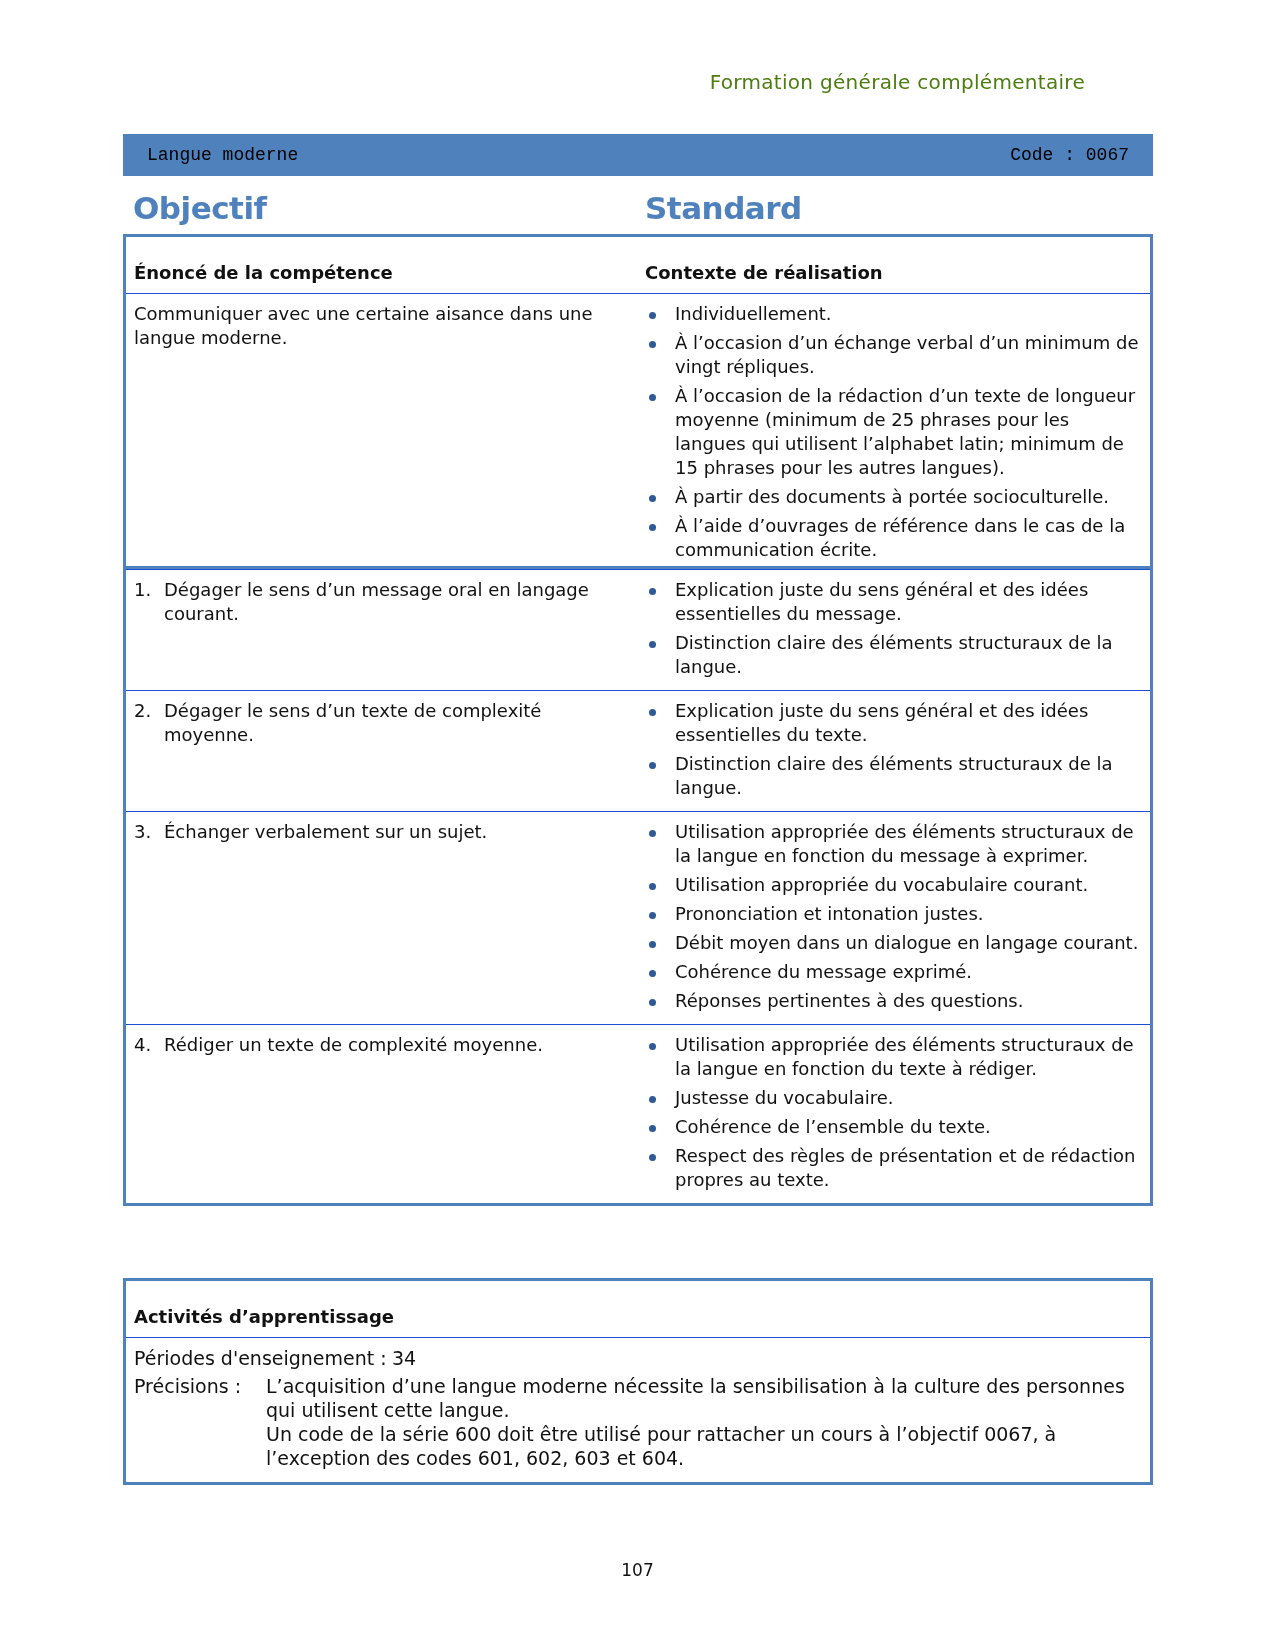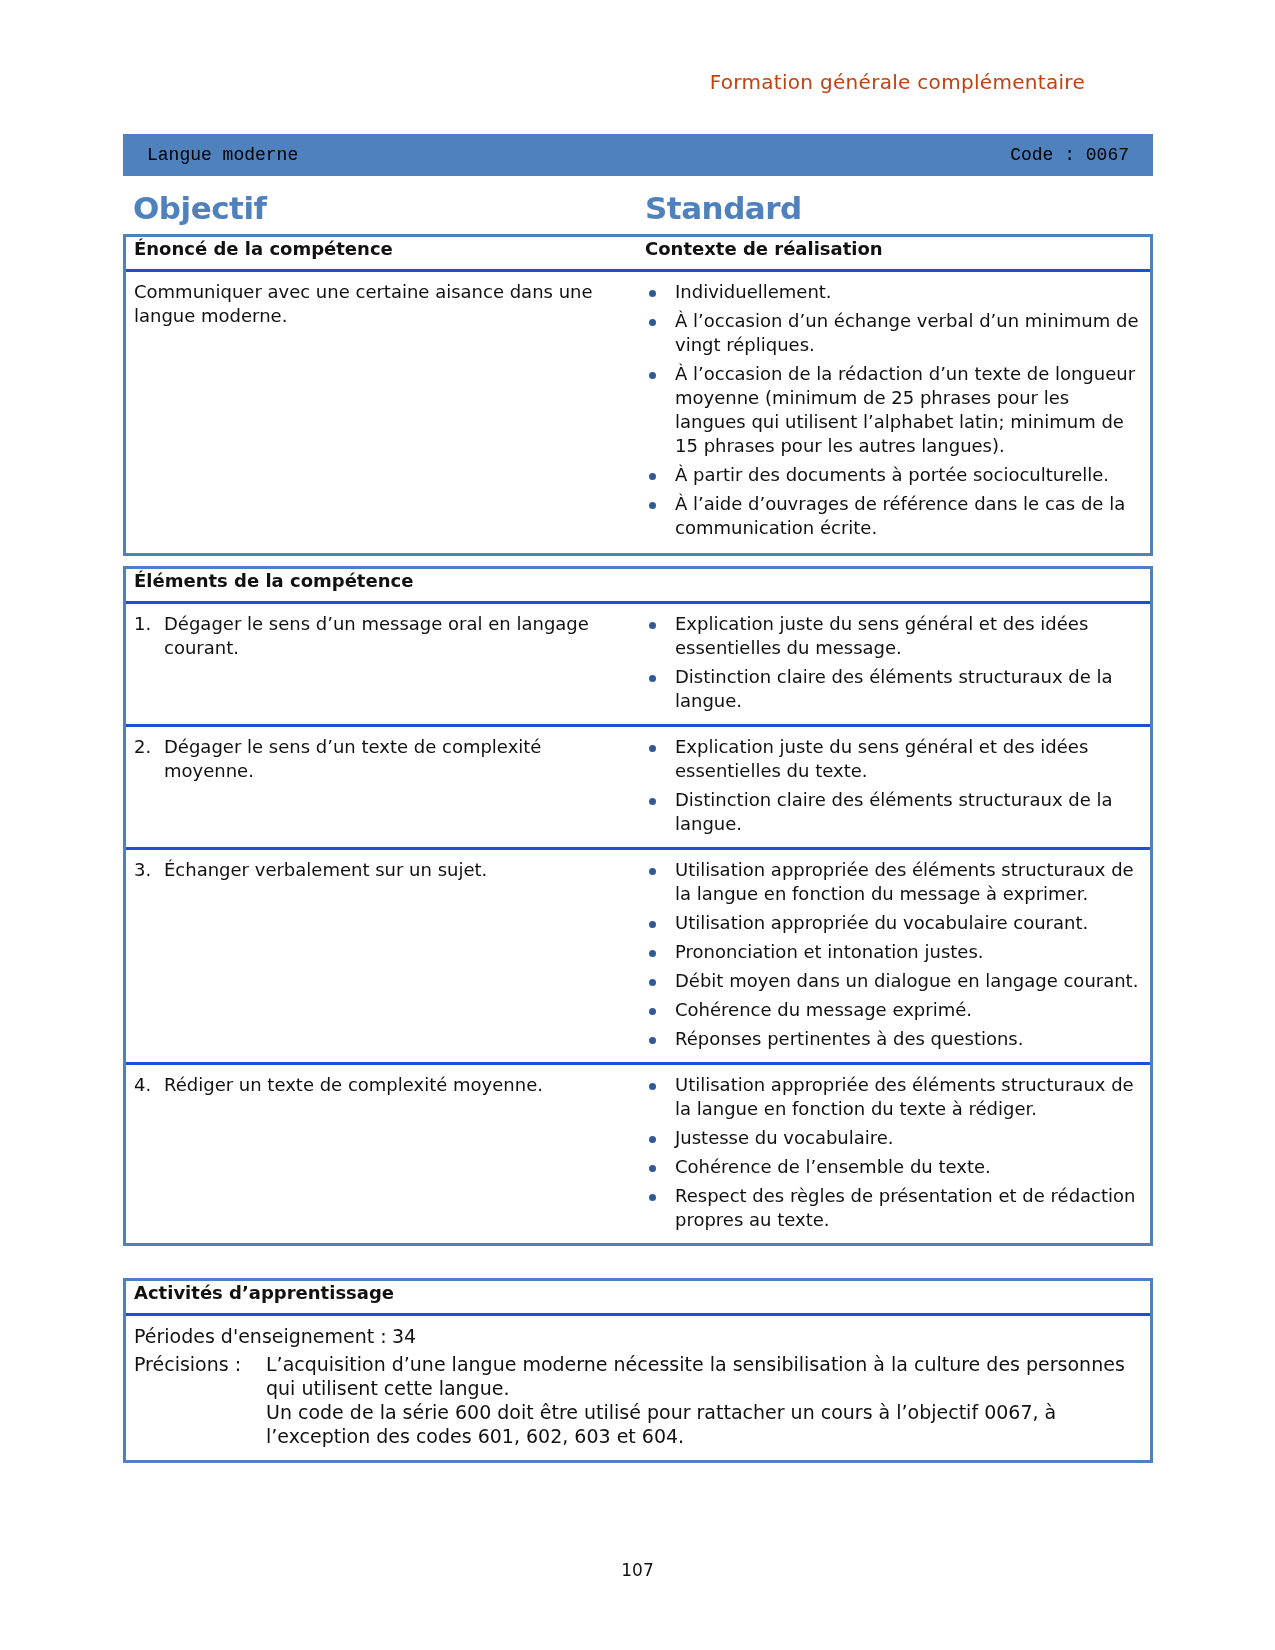--- a/index.html
+++ b/index.html
@@ -1,28 +1,28 @@
 <!DOCTYPE html>
 <html><head>
   <meta charset="utf-8">
   <style>
     html, body { margin: 0; padding: 0; background: #ffffff; }
     body { width: 1275px; height: 1650px; position: relative; font-family: "DejaVu Sans", sans-serif; color: #111; }
-    .page-header { position: absolute; top: 70px; right: 190px; font-size: 20px; color: #c2410c; letter-spacing: 0.3px; }
+    .page-header { position: absolute; top: 70px; right: 190px; font-size: 20px; color: #4d7c0f; letter-spacing: 0.3px; }
     .title-bar { position: absolute; top: 134px; left: 123px; width: 1030px; height: 42px; background: #4f81bd; color: #000000; display: flex; justify-content: space-between; align-items: center; font-size: 18px; box-sizing: border-box; padding: 0 24px; font-family: Liberation Mono, monospace; }
     .section-titles { position: absolute; top: 190px; left: 123px; width: 1030px; display: flex; }
     .section-titles .st { font-weight: bold; font-size: 31px; color: #4f81bd; letter-spacing: -0.5px; }
     .section-titles .st.left { width: 512px; padding-left: 10px; }
     .box { position: absolute; left: 123px; width: 1030px; border: 3px solid #4f81bd; box-sizing: border-box; background: #fff; }
-    .row { display: flex; border-top: 3px solid #1d4ed8; }
+    .row { display: flex; border-top: 1px solid #1d4ed8; }
     .row:first-child { border-top: none; }
     .cell { box-sizing: border-box; padding: 8px 8px 6px 8px; font-size: 18px; line-height: 24px; }
     .cell.left { width: 509px; }
     .cell.right { flex: 1; padding-left: 10px; }
-    .hdr .cell { font-weight: bold; font-size: 18px; padding-top: 0; padding-bottom: 8px; }
+    .hdr .cell { font-weight: bold; font-size: 18px; padding-top: 24px; padding-bottom: 8px; }
     ul.bullets { list-style: none; margin: 0; padding: 0; }
     ul.bullets li { position: relative; padding-left: 30px; margin-bottom: 5px; }
     ul.bullets li::before { content: ""; position: absolute; left: 4px; top: 10px; width: 7px; height: 7px; border-radius: 50%; background: #2f5a96; }
     .num-item { display: flex; }
     .num-item .n { width: 30px; flex-shrink: 0; }
     .act-row { display: flex; font-size: 19px; line-height: 24px; margin-bottom: 4px; }
     .act-label { flex-shrink: 0; }
     .page-num { position: absolute; top: 1560px; left: 0; width: 1275px; text-align: center; font-size: 17px; }
   </style>
 </head>
@@ -54,21 +54,20 @@
         <li>À l’occasion de la rédaction d’un texte de longueur moyenne (minimum de 25 phrases pour les langues qui utilisent l’alphabet latin; minimum de 15 phrases pour les autres langues).</li>
         <li>À partir des documents à portée socioculturelle.</li>
         <li>À l’aide d’ouvrages de référence dans le cas de la communication écrite.</li>
       </ul>
     </div>
   </div>
 </div>
 
 <div class="box" style="top:566px;">
   <div class="row hdr">
-    <div class="cell left">Éléments de la compétence</div>
   </div>
 
   <div class="row">
     <div class="cell left">
       <div class="num-item">
         <span class="n">1.</span>
         <span>Dégager le sens d’un message oral en langage courant.</span>
       </div>
     </div>
     <div class="cell right">

